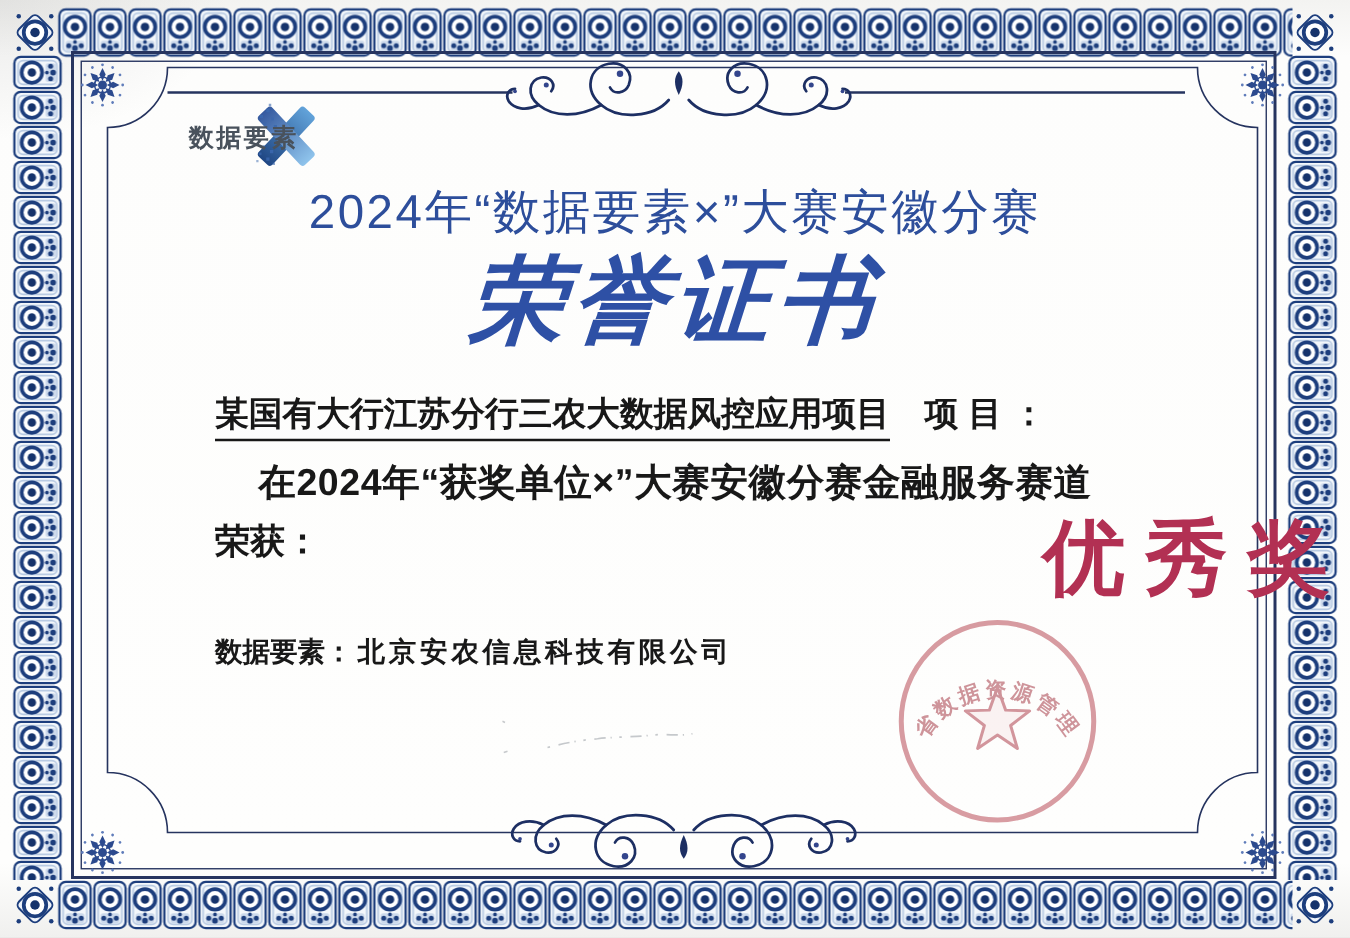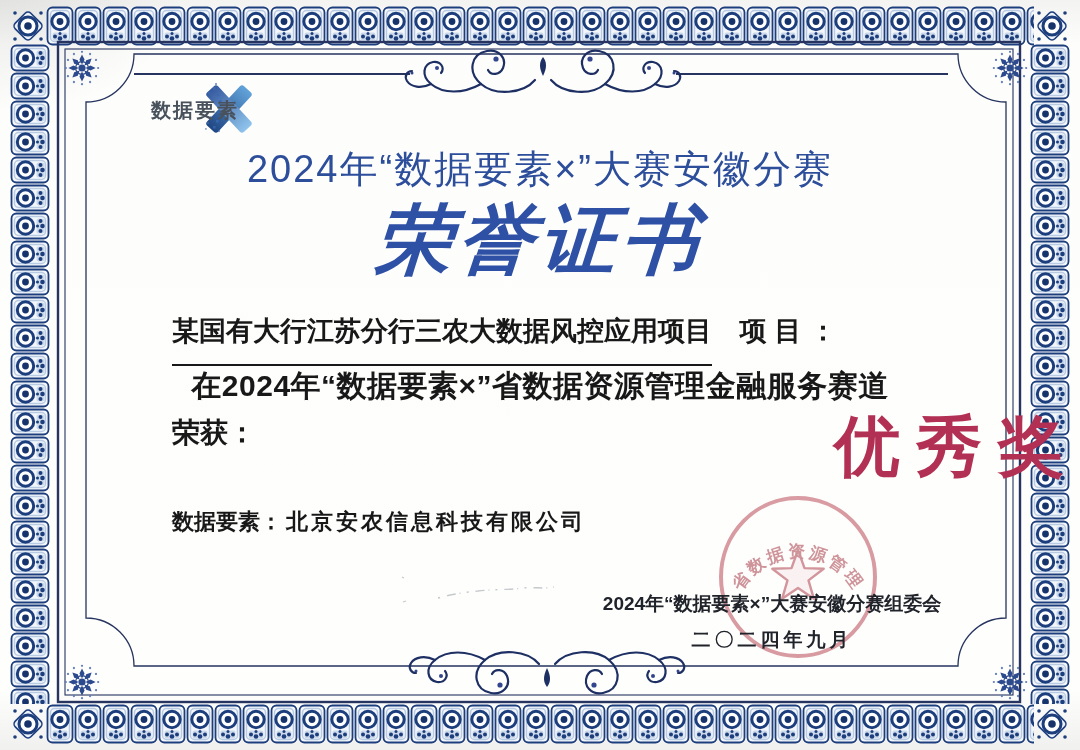--- a/index.html
+++ b/index.html
@@ -13,21 +13,21 @@
     background:radial-gradient(ellipse 260px 160px at 0% 0%,rgba(120,120,120,.14),transparent 70%);}
   svg.deco{position:absolute;left:0;top:0;z-index:1;}
   .txt{position:absolute;z-index:2;white-space:nowrap;}
   .logo-text{left:131px;top:97px;font-size:20px;letter-spacing:2px;color:#49525c;font-weight:600;margin-left:20px;}
   .title{left:0;right:0;top:144px;text-align:center;font-size:38px;font-weight:400;
     color:#2d4e9b;letter-spacing:2px;}
   .heading{left:0;right:0;top:190px;text-align:center;font-size:76px;font-weight:800;
     font-style:italic;color:#2e50a5;letter-spacing:6px;
     font-family:"Liberation Serif",serif;transform:skewX(-4deg);}
   .project-line{left:172px;top:313px;font-size:27px;font-weight:700;}
-  .project-name{border-bottom:2.5px solid #181818;padding-bottom:18px;}
+  .project-name{border-bottom:2.5px solid #181818;padding-bottom:5px;}
   .project-suffix{margin-left:20px;letter-spacing:8px;}
   .track-line{left:0;right:0;top:366px;text-align:center;font-size:30px;font-weight:700;letter-spacing:.5px;}
   .track-name{font-weight:900;}
   .awarded-label{left:172px;top:414px;font-size:28px;font-weight:700;}
   .award-name{left:0;right:0;top:402px;text-align:right;font-size:66px;font-weight:900;
     color:#b23053;letter-spacing:16px;text-indent:16px;}
   .winner-line{left:172px;top:507px;font-size:22px;font-weight:700;}
   .winner-name{margin-left:4px;letter-spacing:3px;}
   .issuer-block{left:602px;top:591px;width:340px;text-align:center;z-index:2;position:absolute;}
   .issuer{font-size:19px;font-weight:700;color:#20232a;}
@@ -214,30 +214,26 @@
   <div class="txt title">2024年“数据要素×”大赛安徽分赛</div>
 
   <div class="txt heading">荣誉证书</div>
 
   <div class="txt project-line">
     <span class="project-name">某国有大行江苏分行三农大数据风控应用项目</span>
     <span class="project-suffix">项目：</span>
   </div>
 
   <div class="txt track-line">
-    <span>在2024年“数据要素×”省数据资源管理</span><span class="track-name">金融服务赛道</span>
+    <span>在2024年“获奖单位×”大赛安徽分赛</span><span class="track-name">金融服务赛道</span>
   </div>
 
   <div class="txt awarded-label">荣获：</div>
 
   <div class="txt award-name">优秀奖</div>
 
   <div class="txt winner-line">
     <span>数据要素：</span><span class="winner-name">北京安农信息科技有限公司</span>
   </div>
 
-  <div class="issuer-block">
-    <div class="issuer">2024年“数据要素×”大赛安徽分赛组委会</div>
-    <div class="issue-date">二〇二四年九月</div>
-  </div>
 
   <div class="vignette"></div>
 </div>
 
 </body></html>

